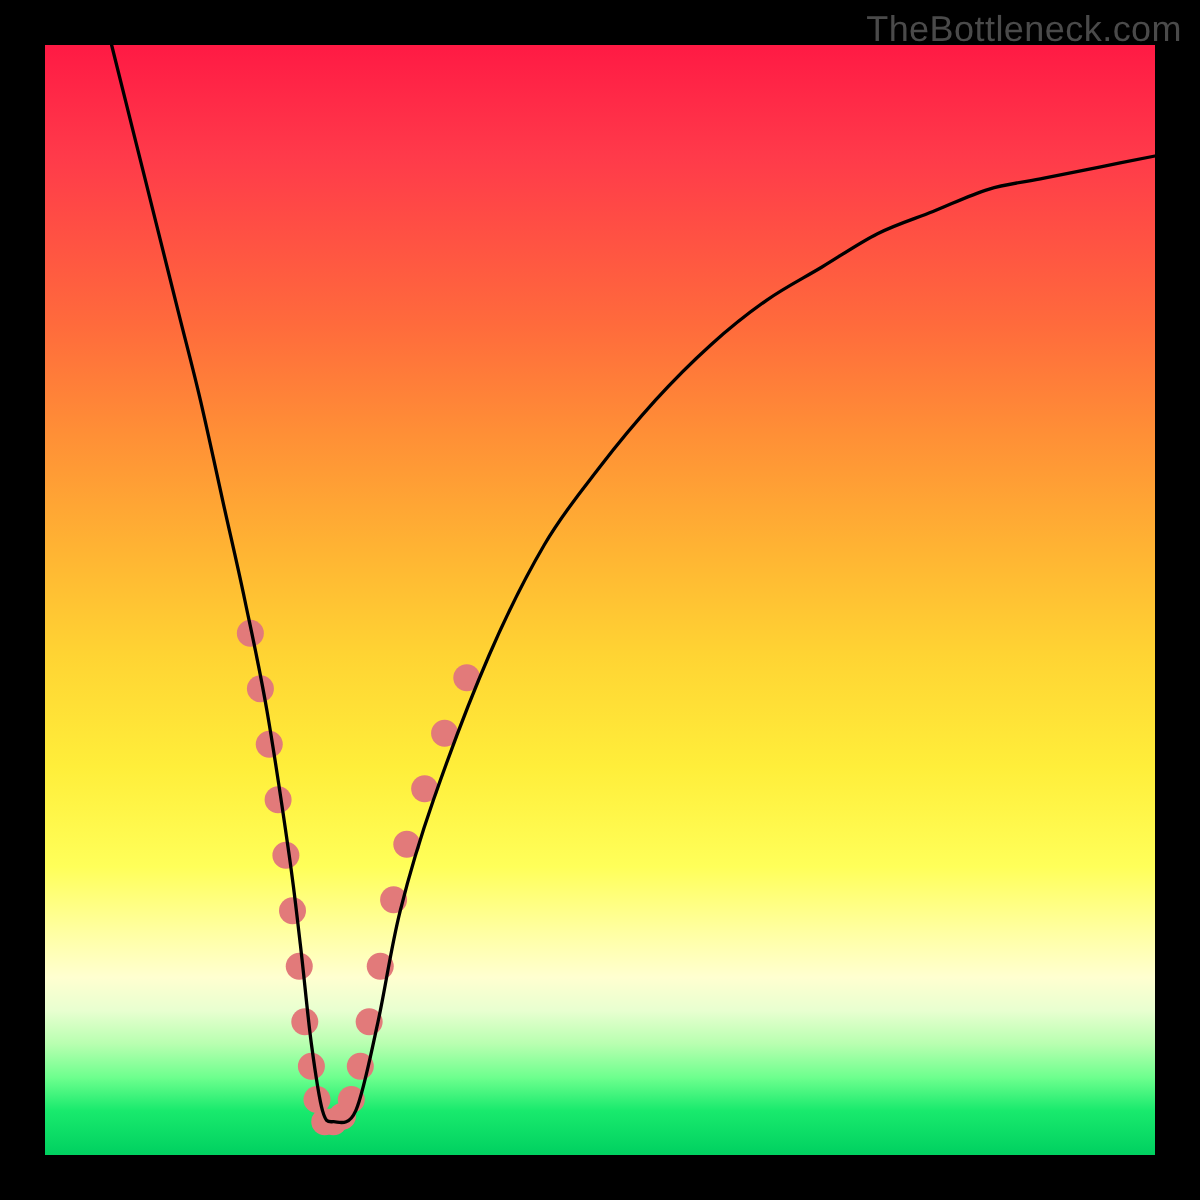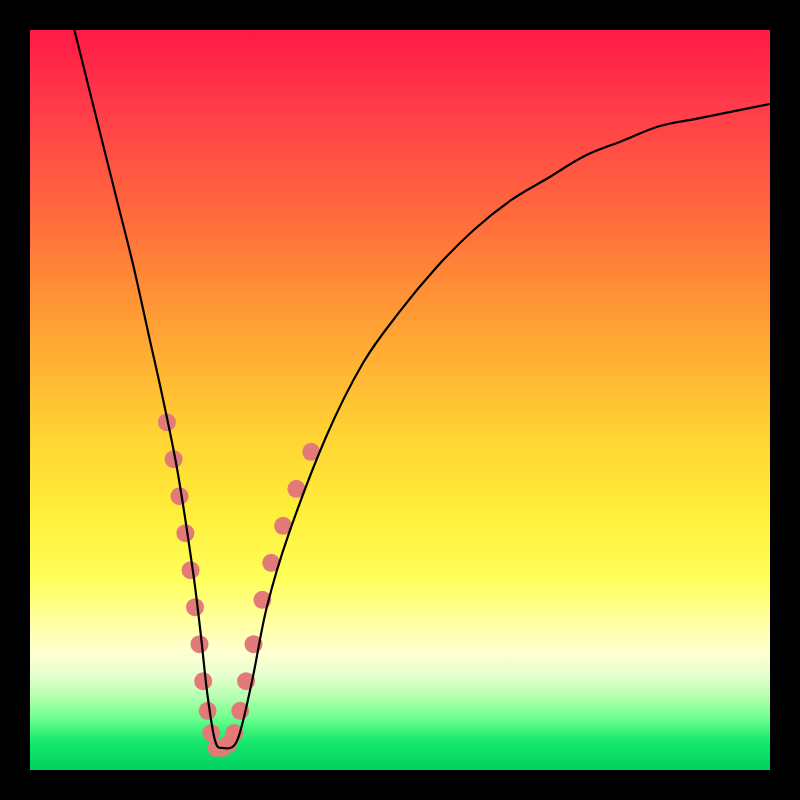--- a/index.html
+++ b/index.html
@@ -60,20 +60,21 @@
     top: 0;
     width: 740px;
     height: 740px;
     overflow: visible;
   }
 </style>
 </head>
 <body>
 
 <div class="frame">
+  <div class="watermark">TheBottleneck.com</div>
   <div class="plot-area">
     <svg class="curve" viewBox="0 0 740 740" preserveAspectRatio="none">
       <g id="dots-group">
           <circle cx="136.9" cy="392.2" r="9" fill="#e27a7a"></circle>
           <circle cx="143.6" cy="429.2" r="9" fill="#e27a7a"></circle>
           <circle cx="149.5" cy="466.2" r="9" fill="#e27a7a"></circle>
           <circle cx="155.4" cy="503.2" r="9" fill="#e27a7a"></circle>
           <circle cx="160.6" cy="540.2" r="9" fill="#e27a7a"></circle>
           <circle cx="165.0" cy="577.2" r="9" fill="#e27a7a"></circle>
           <circle cx="169.5" cy="614.2" r="9" fill="#e27a7a"></circle>

